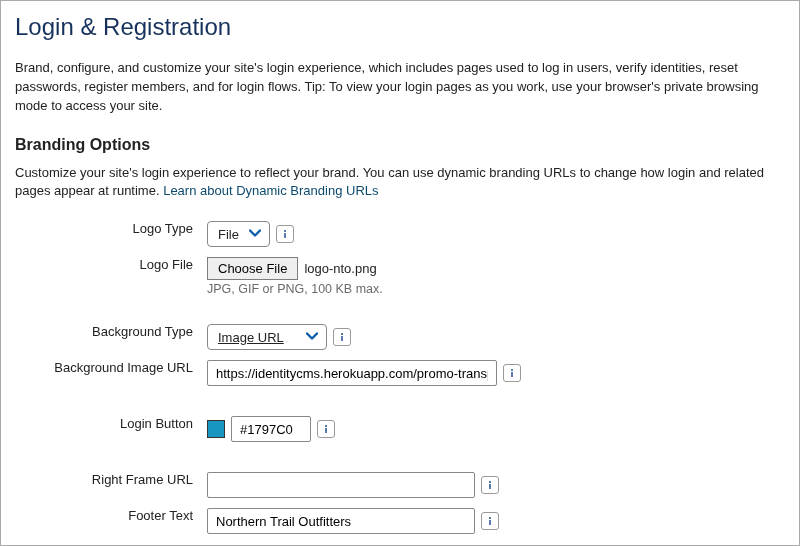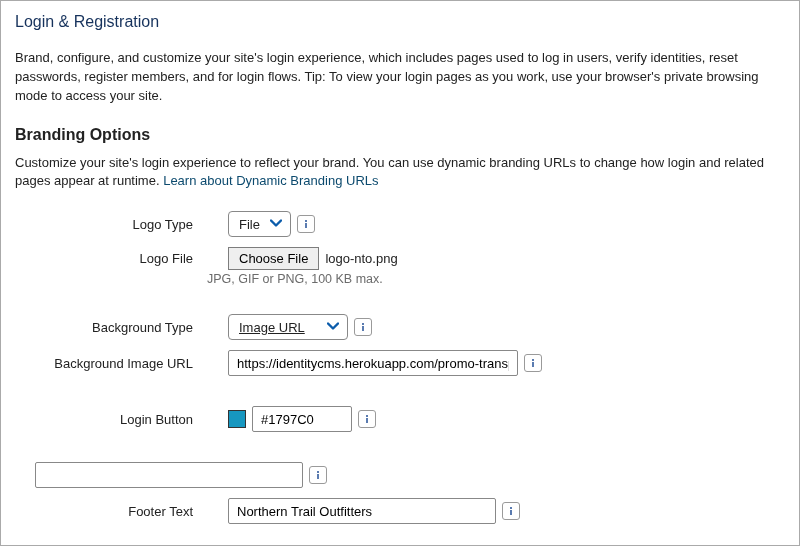--- a/index.html
+++ b/index.html
@@ -12,21 +12,21 @@
     background: #fff;
   }
   .frame {
     width: 800px;
     height: 546px;
     border: 1px solid #aaa;
     padding: 10px 18px 18px 14px;
     overflow: hidden;
   }
   h1.page-title {
-    font-size: 16px;
+    font-size: 24px;
     font-weight: 400;
     color: #16325c;
     margin: 2px 0 18px 0;
   }
   p.lead {
     margin: 0 0 20px 0;
     line-height: 1.45;
     color: #222;
   }
   h2.section-title {
@@ -37,23 +37,22 @@
   }
   p.section-desc {
     margin: 0 0 20px 0;
     line-height: 1.45;
   }
   a.link { color: #0c4a6e; text-decoration: none; }
 
   .form { padding-left: 20px; }
   .row {
     display: flex;
-    align-items: center;
+    align-items: flex-start;
     margin-bottom: 10px;
-    gap: 21px;
   }
   .row.tall { margin-bottom: 6px; }
   .row .lbl {
     width: 172px;
     text-align: right;
     padding-right: 14px;
     font-size: 13px;
     color: #222;
     flex-shrink: 0;
   }
@@ -110,21 +109,21 @@
   input.text {
     height: 26px;
     border: 1px solid #888;
     border-radius: 2px;
     padding: 0 8px;
     font-size: 13px;
     font-family: inherit;
     background: #fff;
   }
   input.text.w-lg { width: 290px; }
-  input.text.w-sm { width: 100px; }
+  input.text.w-sm { width: 80px; }
   input.text.w-xl { width: 268px; }
 
   .swatch {
     width: 18px; height: 18px;
     border: 1px solid #333;
     flex-shrink: 0;
   }
 
   .gap-lg { margin-bottom: 30px; }
 </style>
@@ -215,20 +214,21 @@
         <div class="info-btn">
           <svg viewBox="0 0 10 10">
               <rect x="4" y="1" width="2" height="2" fill="#5a7bb0"></rect>
               <rect x="4" y="4" width="2" height="5" fill="#5a7bb0"></rect>
             </svg>
         </div>
       </div>
     </div>
 
     <div class="row">
+      <div class="lbl">Right Frame URL</div>
       <div class="fld">
         <input class="text w-xl" type="text" value="" style="">
         <div class="info-btn">
           <svg viewBox="0 0 10 10">
               <rect x="4" y="1" width="2" height="2" fill="#5a7bb0"></rect>
               <rect x="4" y="4" width="2" height="5" fill="#5a7bb0"></rect>
             </svg>
         </div>
       </div>
     </div>

